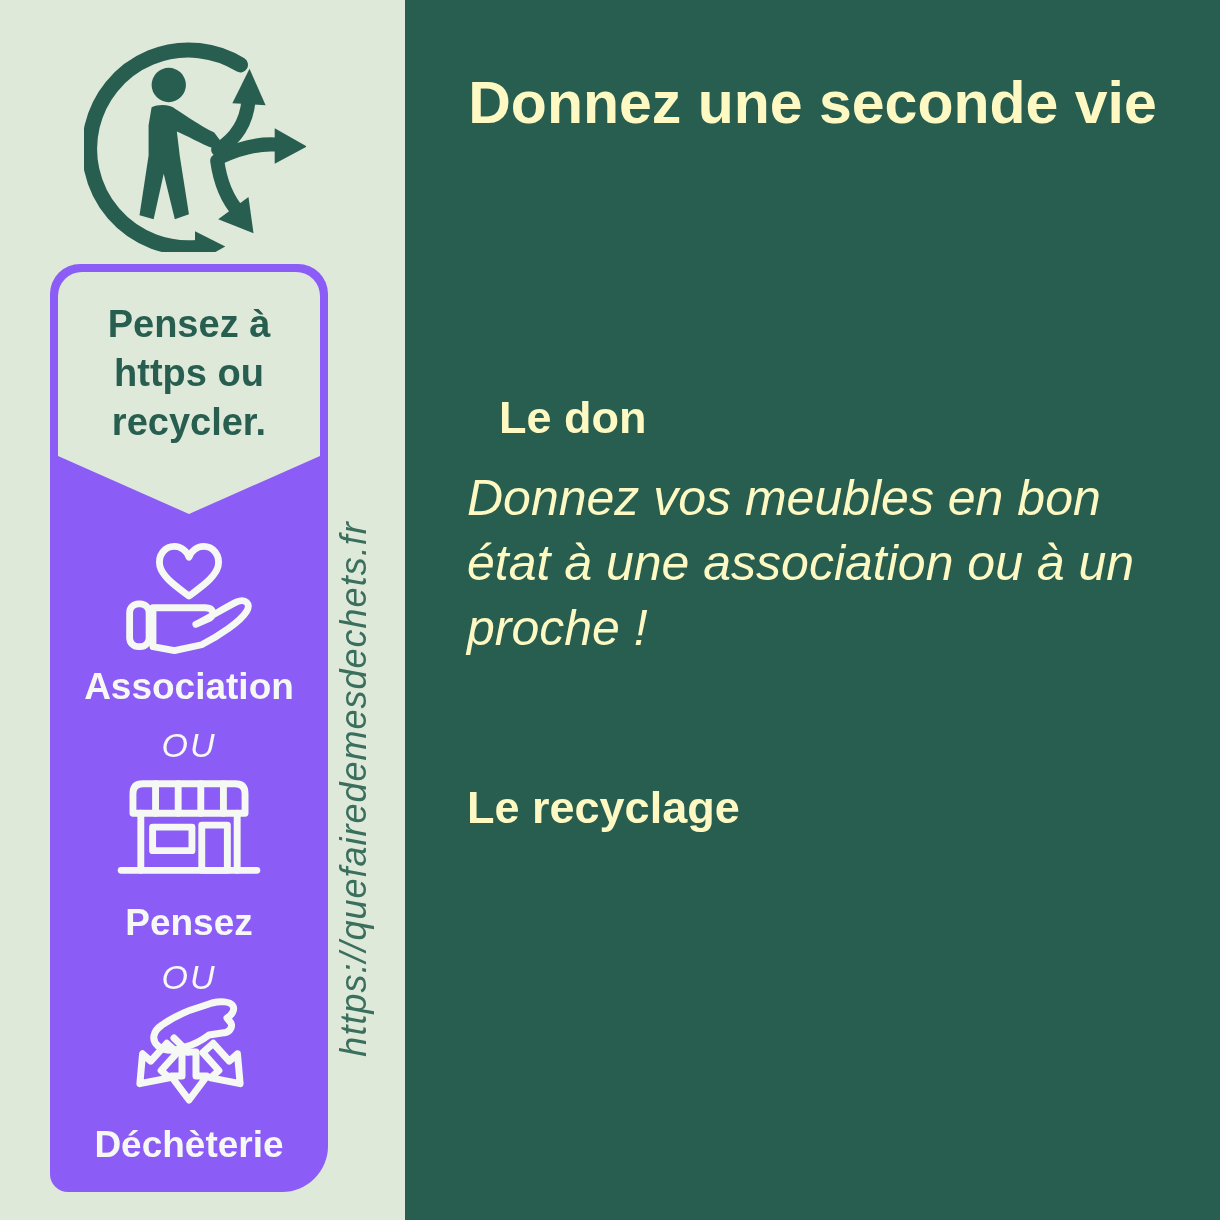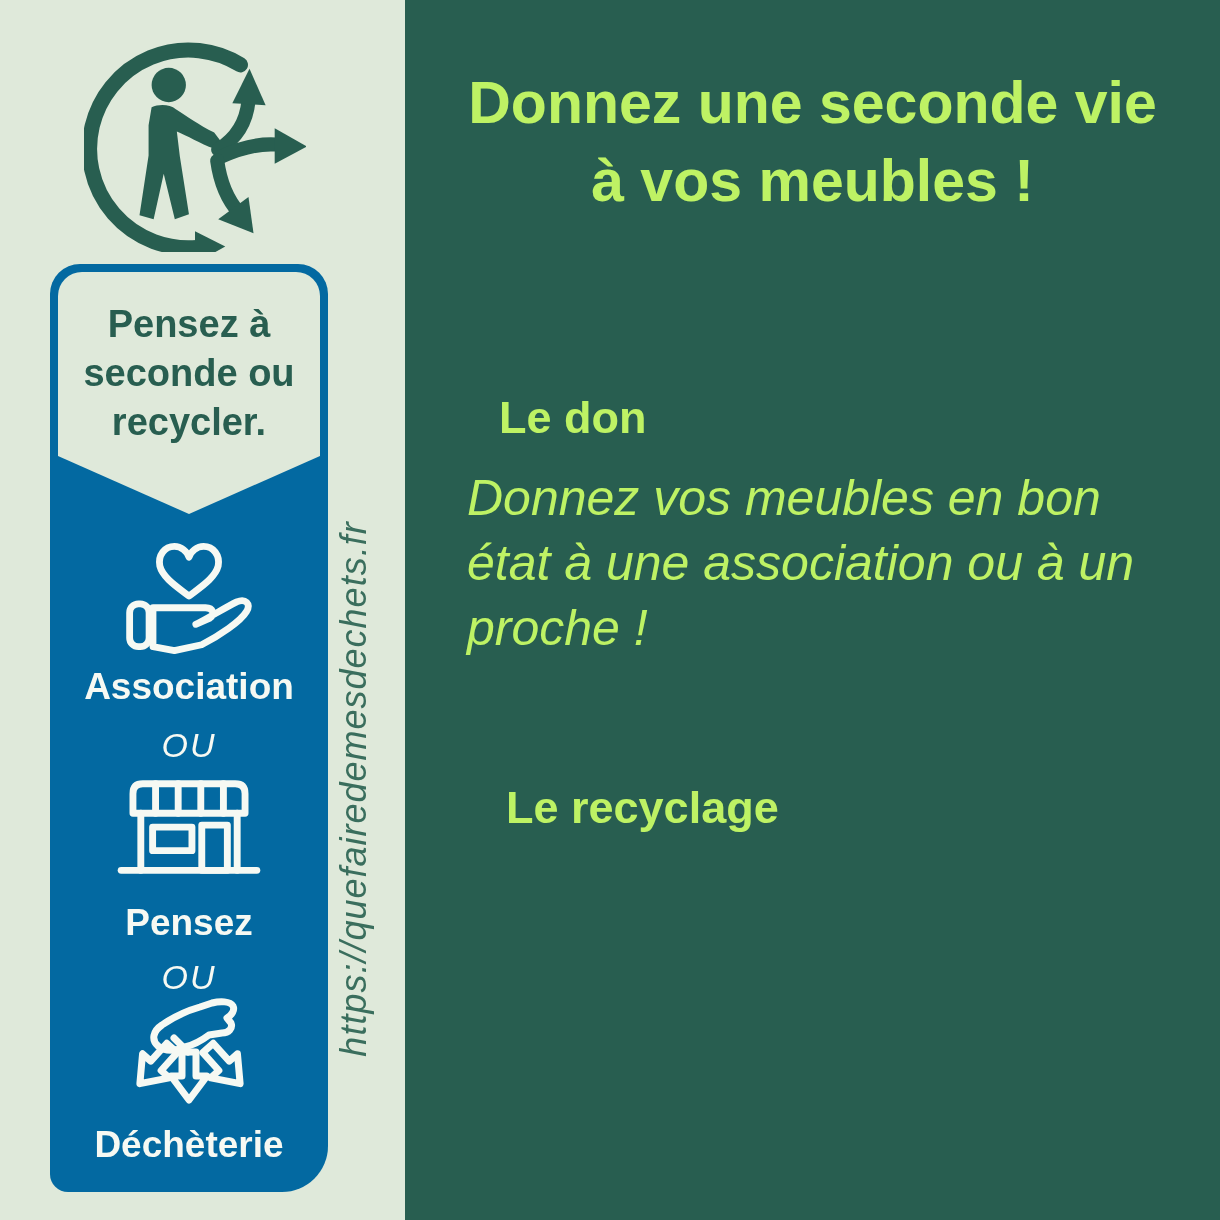--- a/index.html
+++ b/index.html
@@ -13,21 +13,21 @@
   
   .left-panel{
     position:absolute;left:0;top:0;width:405px;height:1220px;
     background:#DFE9DA;
   }
   .triman{
     position:absolute;left:84px;top:34px;width:222px;height:218px;
   }
   .banner{
     position:absolute;left:50px;top:264px;width:278px;height:928px;
-    background:#0369a1;
+    background:#8b5cf6;
     border-radius:30px 30px 46px 18px;
   }
   .banner-top{
     position:absolute;left:8px;top:8px;width:262px;height:242px;
     background:#DFE9DA;
     border-radius:24px 24px 0 0;
     clip-path:polygon(0 0,100% 0,100% 76%,50% 100%,0 76%);
   }
   .banner-title{
     padding-top:28px;text-align:center;
@@ -54,32 +54,32 @@
     position:absolute;left:54px;top:765px;width:606px;height:48px;
     text-align:center;
     transform:rotate(-90deg);
     color:#3A6E5D;font-style:italic;font-size:36px;letter-spacing:1px;
     white-space:nowrap;
   }
 
   
   .right-panel{
     position:absolute;left:405px;top:0;width:815px;height:1220px;
-    background:#285E50;color:#bef264;
+    background:#285E50;color:#fef9c3;
   }
   .main-title{
     position:absolute;top:64px;left:0;width:100%;
     text-align:center;font-weight:bold;font-size:59px;line-height:78px;
   }
   .section-heading{
     position:absolute;left:62px;
     font-weight:bold;font-size:45px;
   }
   .heading-don{top:392px;margin-left:32px;}
-  .heading-recyclage{top:782px;margin-left:39px;}
+  .heading-recyclage{top:782px;}
   .section-body{
     position:absolute;left:62px;width:700px;
     font-style:italic;font-size:50px;line-height:65px;
   }
   .body-don{top:466px;}
   .body-recyclage{top:856px;}
 
   svg .stroke-w{stroke:#F6F9F3;stroke-width:7;fill:none;stroke-linecap:round;stroke-linejoin:round;}
   svg .fill-d{fill:#285E50;}
   svg .stroke-d{stroke:#285E50;fill:none;stroke-linecap:round;stroke-linejoin:round;}
@@ -101,21 +101,21 @@
       <path class="stroke-d" stroke-width="14" d="M 136 121 C 156 112 174 108 190 109"></path>
       <polygon class="fill-d" points="189,93 221,111 189,128"></polygon>
       <path class="stroke-d" stroke-width="14" d="M 132 125 C 135 147 143 165 154 177"></path>
       <polygon class="fill-d" points="133,183 168,197 163,161"></polygon>
     </svg>
 
     <div class="banner">
       <div class="banner-top">
         <div class="banner-title">
           <div>Pensez à</div>
-          <div>seconde ou</div>
+          <div>https ou</div>
           <div>recycler.</div>
         </div>
       </div>
 
       <svg class="opt-icon icon-heart" viewBox="0 0 150 130" aria-hidden="true">
         <path class="stroke-w" d="M75,62 C62,52 48,43 45,31 C43,20 50,11 60,11 C67,11 73,16 75,22 C77,16 83,11 90,11 C100,11 107,20 105,31 C102,43 88,52 75,62 Z"></path>
         <rect class="stroke-w" x="14" y="70" width="20" height="44" rx="9"></rect>
         <path class="stroke-w" d="M38,74 L92,74 C100,74 102,81 96,85 L82,91 C94,85 112,74 124,68 C133,64 139,70 134,78 C128,88 106,103 88,112 L60,118 L38,114 Z"></path>
       </svg>
       <div class="opt-label lbl-association">Association</div>
@@ -154,21 +154,20 @@
       </svg>
       <div class="opt-label lbl-dechetterie">Déchèterie</div>
     </div>
 
     <div class="url-vertical">https://quefairedemesdechets.fr</div>
   </div>
 
   <div class="right-panel">
     <div class="main-title">
       <div>Donnez une seconde vie</div>
-      <div>à vos meubles !</div>
     </div>
 
     <div class="section-heading heading-don">Le don</div>
     <div class="section-body body-don">
       <div>Donnez vos meubles en bon</div>
       <div>état à une association ou à un</div>
       <div>proche !</div>
     </div>
 
     <div class="section-heading heading-recyclage">Le recyclage</div>

